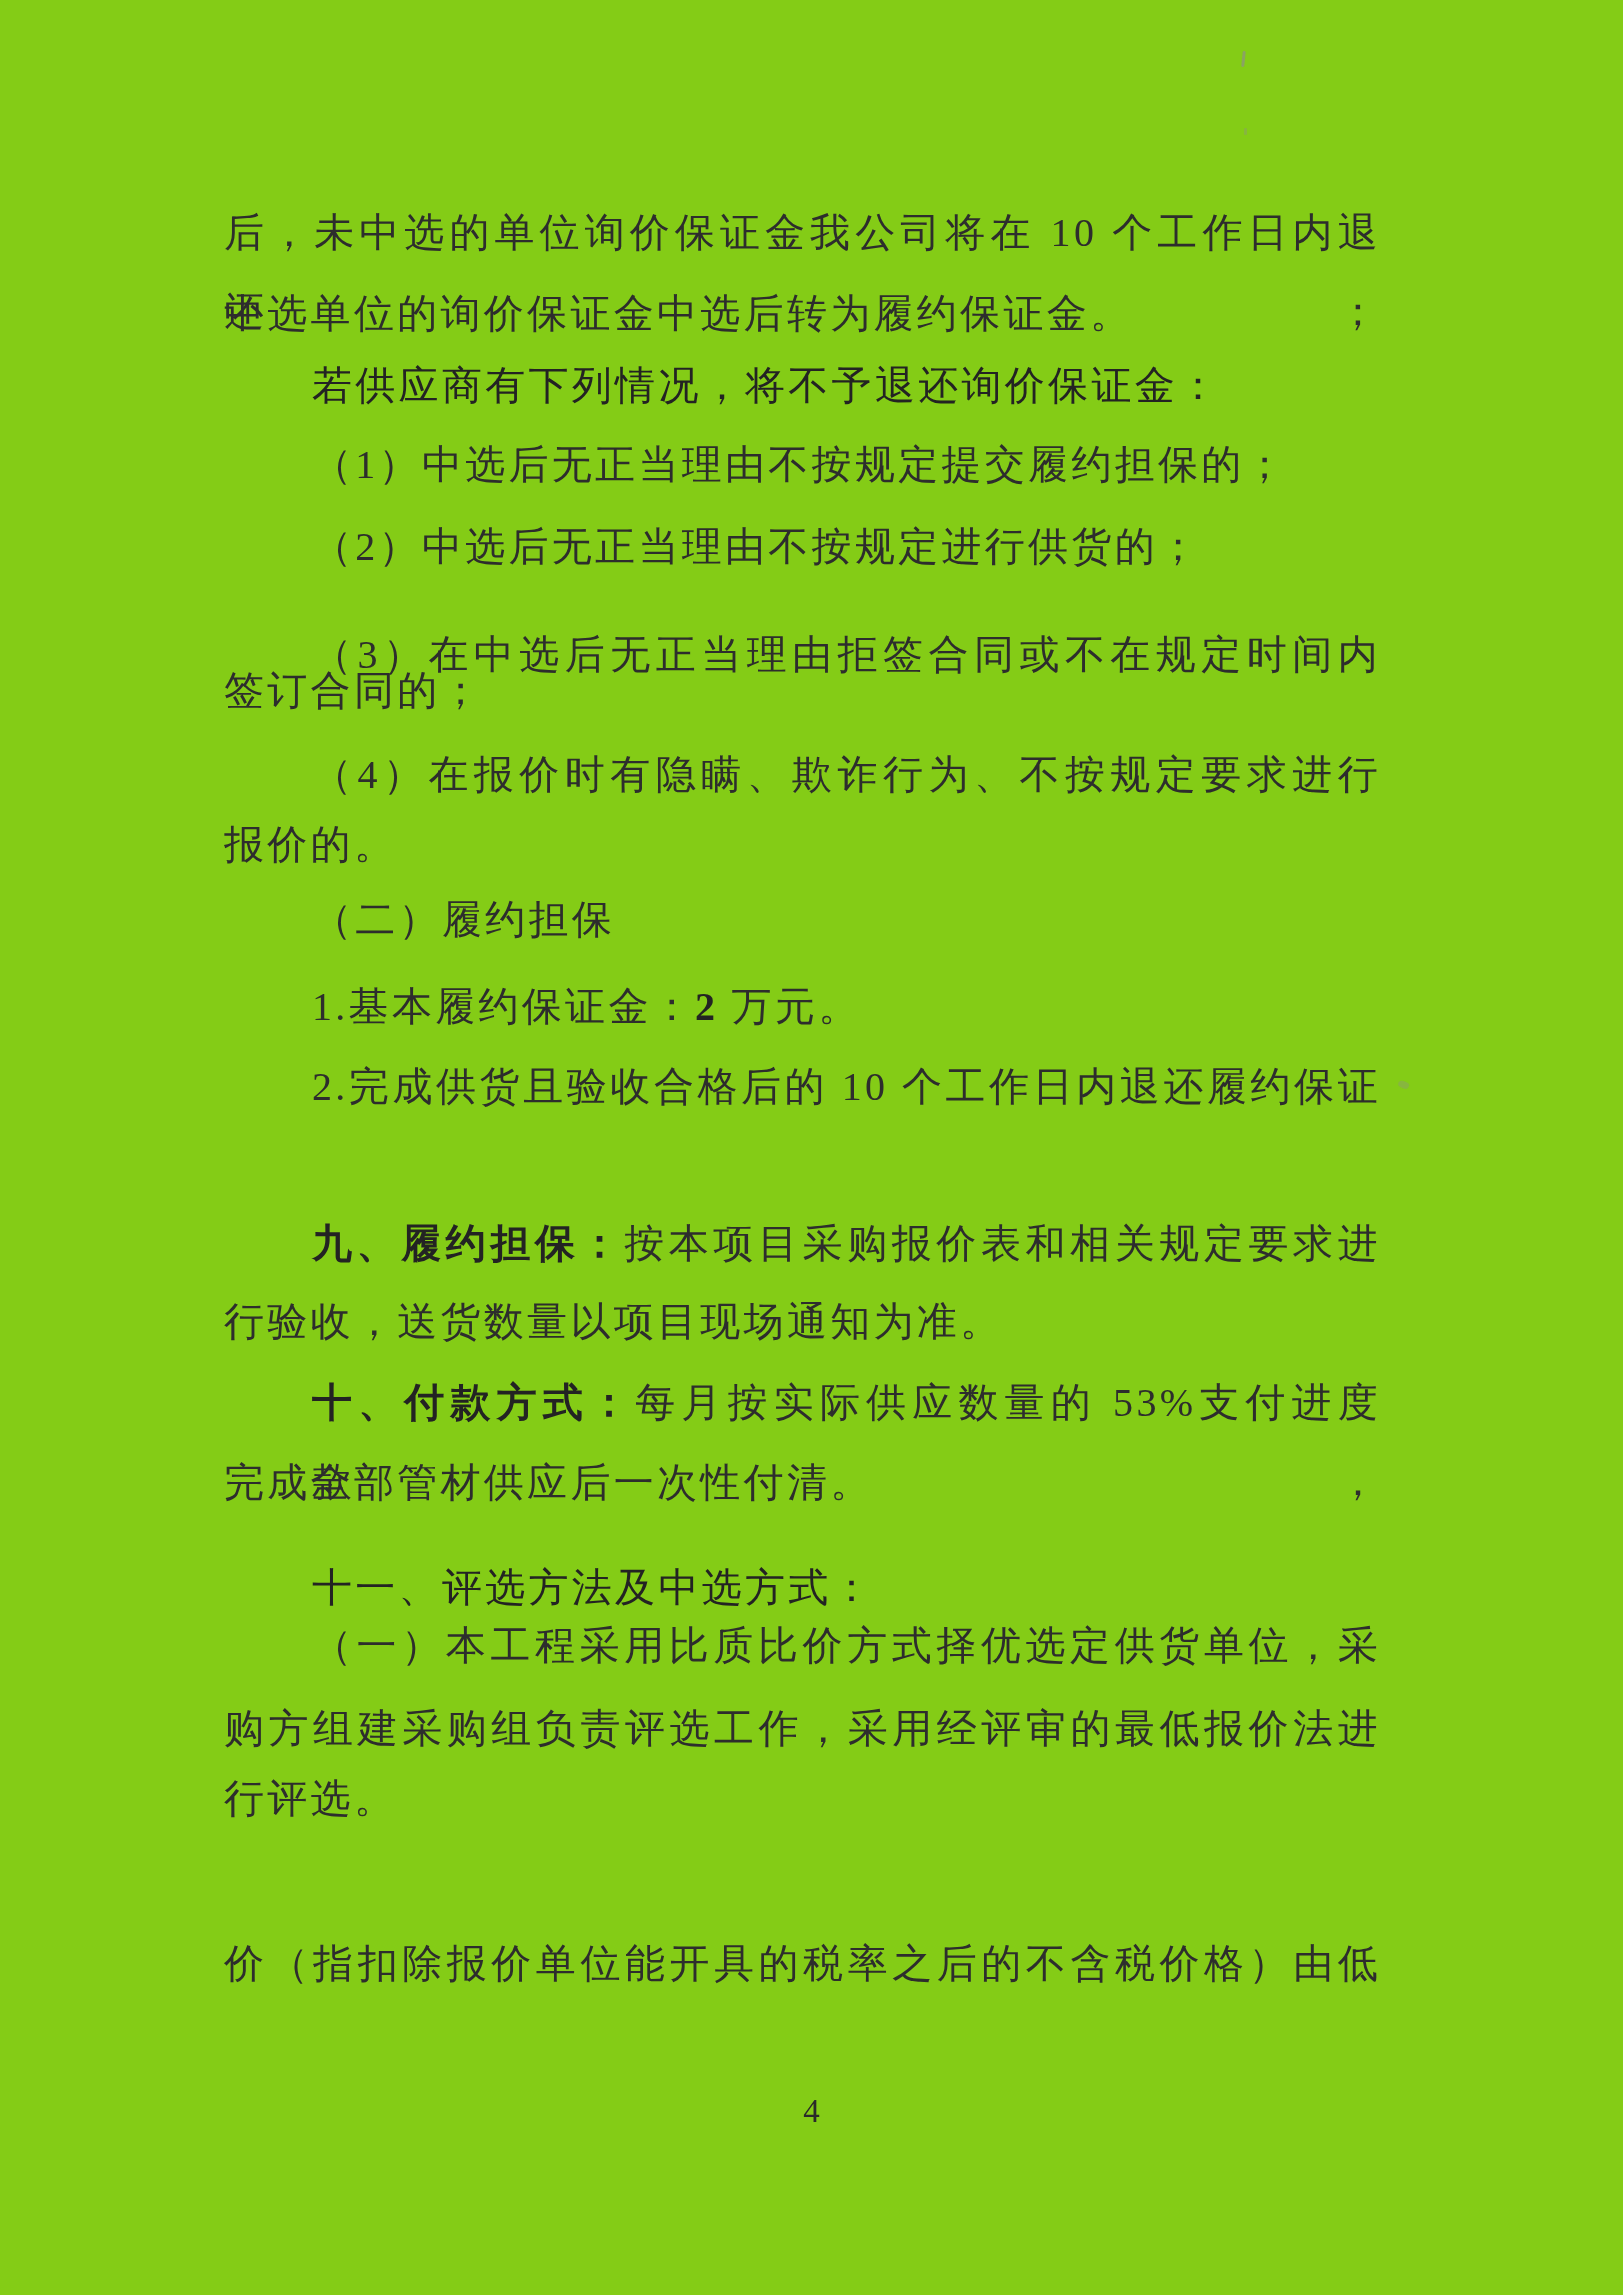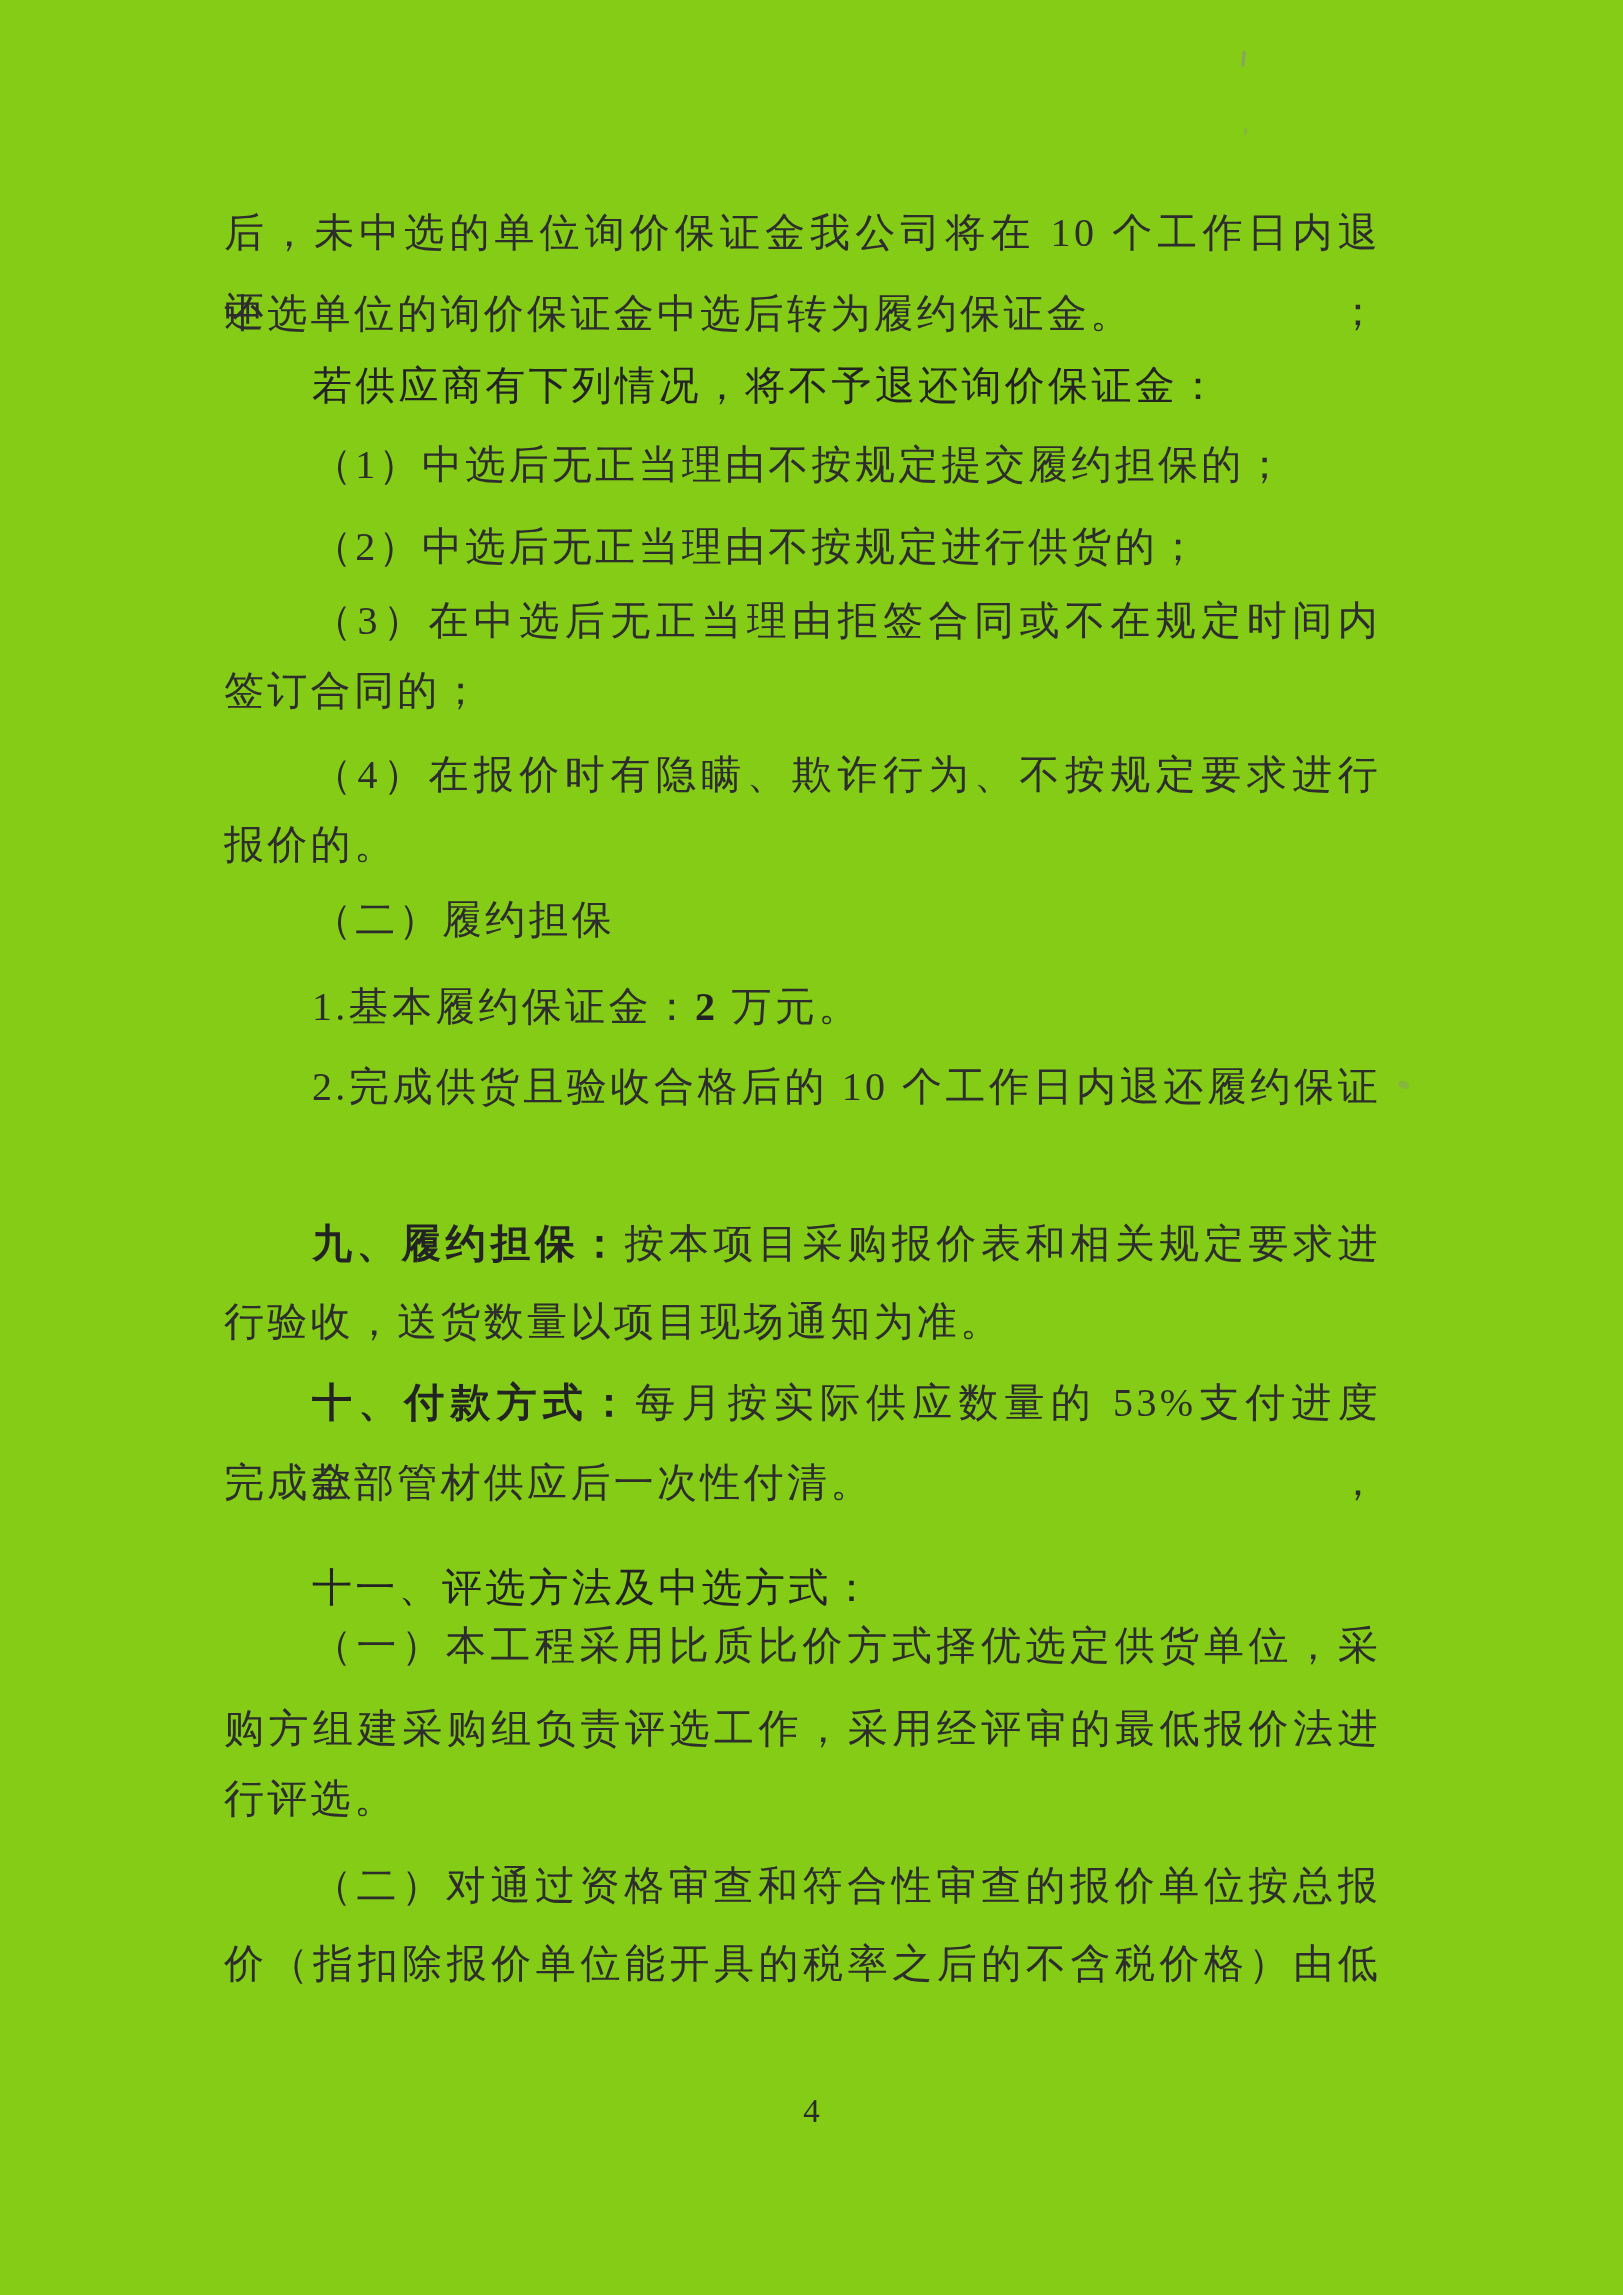--- a/index.html
+++ b/index.html
@@ -58,21 +58,21 @@
 <div class="page">
   <div class="text-block">
 
     <div class="line fill" style="top:193px"><span>后，未中选的单位询价保证金我公司将在 10 个工作日内退还；</span></div>
     <div class="line" style="top:274px"><span>中选单位的询价保证金中选后转为履约保证金。</span></div>
 
     <div class="line indent bold" style="top:346px"><span>若供应商有下列情况，将不予退还询价保证金：</span></div>
 
     <div class="line indent" style="top:425px"><span>（1）中选后无正当理由不按规定提交履约担保的；</span></div>
     <div class="line indent" style="top:507px"><span>（2）中选后无正当理由不按规定进行供货的；</span></div>
-    <div class="line indent fill" style="top:581px"><span>（3）在中选后无正当理由拒签合同或不在规定时间内</span></div>
+    <div class="line indent fill" style="top:615px"><span>（3）在中选后无正当理由拒签合同或不在规定时间内</span></div>
     <div class="line" style="top:651px"><span>签订合同的；</span></div>
     <div class="line indent fill" style="top:735px"><span>（4）在报价时有隐瞒、欺诈行为、不按规定要求进行</span></div>
     <div class="line" style="top:805px"><span>报价的。</span></div>
 
     <div class="line indent" style="top:880px"><span>（二）履约担保</span></div>
 
     <div class="line indent" style="top:967px"><span>1.基本履约保证金：</span><span class="b">2</span><span> 万元。</span></div>
     <div class="line indent fill" style="top:1047px"><span>2.完成供货且验收合格后的 10 个工作日内退还履约保证</span></div>
 
     <div class="line indent fill" style="top:1204px"><span class="b">九、履约担保：</span><span>按本项目采购报价表和相关规定要求进</span></div>
@@ -80,21 +80,20 @@
 
     <div class="line indent fill" style="top:1363px"><span class="b">十、付款方式：</span><span>每月按实际供应数量的 53%支付进度款，</span></div>
     <div class="line" style="top:1443px"><span>完成全部管材供应后一次性付清。</span></div>
 
     <div class="line indent bold" style="top:1548px"><span>十一、评选方法及中选方式：</span></div>
 
     <div class="line indent fill" style="top:1606px"><span>（一）本工程采用比质比价方式择优选定供货单位，采</span></div>
     <div class="line fill" style="top:1689px"><span>购方组建采购组负责评选工作，采用经评审的最低报价法进</span></div>
     <div class="line" style="top:1759px"><span>行评选。</span></div>
 
-    <div class="line indent fill" style="top:1846px"><span>（二）对通过资格审查和符合性审查的报价单位按总报</span></div>
     <div class="line fill" style="top:1924px"><span>价（指扣除报价单位能开具的税率之后的不含税价格）由低</span></div>
 
   </div>
 
   <div class="page-number">4</div>
 
   <div class="speck speck-a"></div>
   <div class="speck speck-b"></div>
   <div class="speck speck-c"></div>
 </div>

